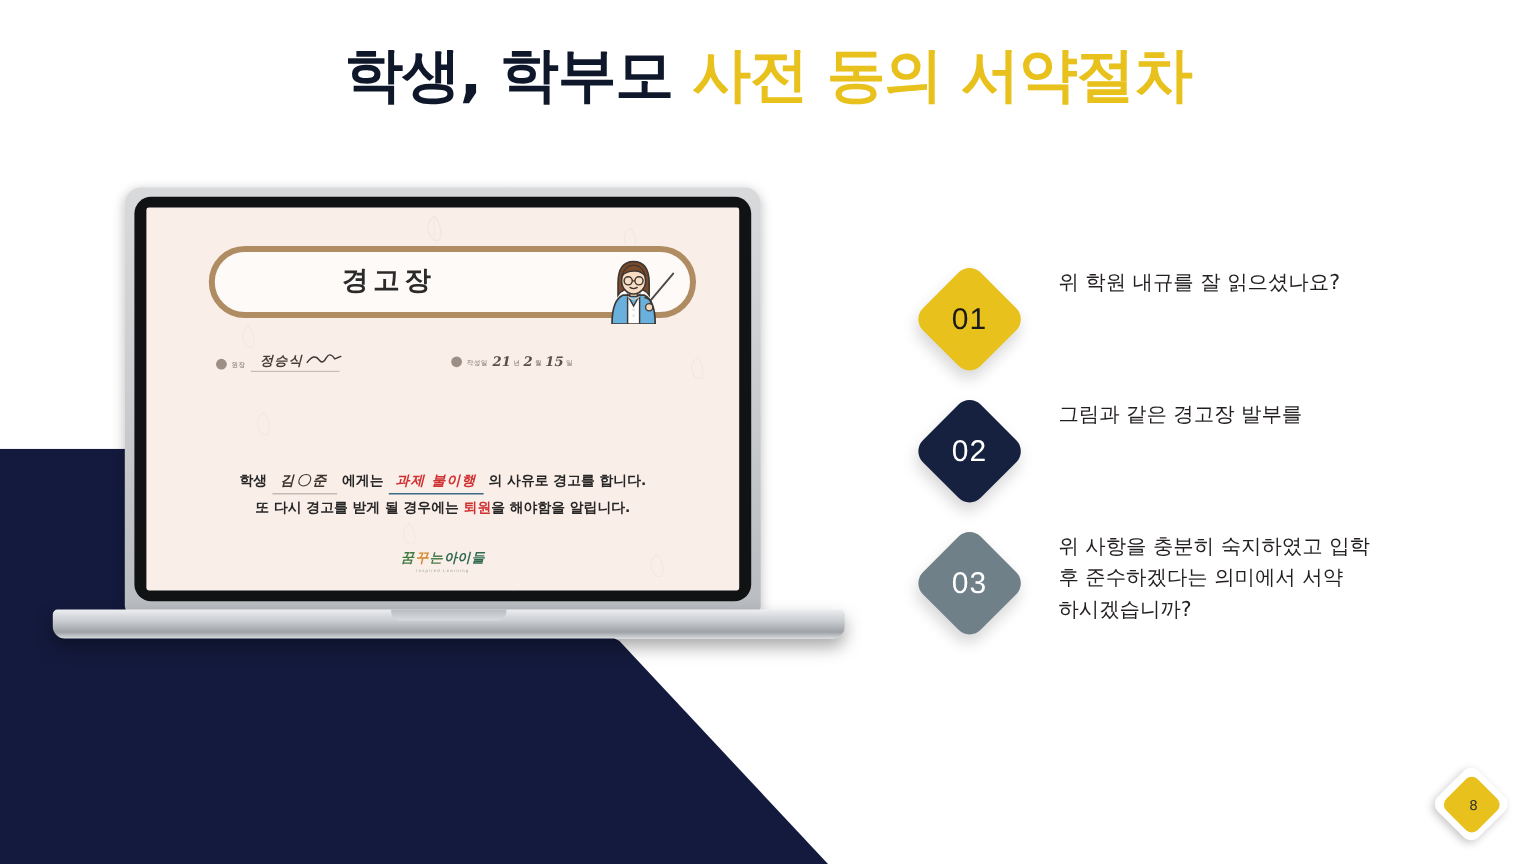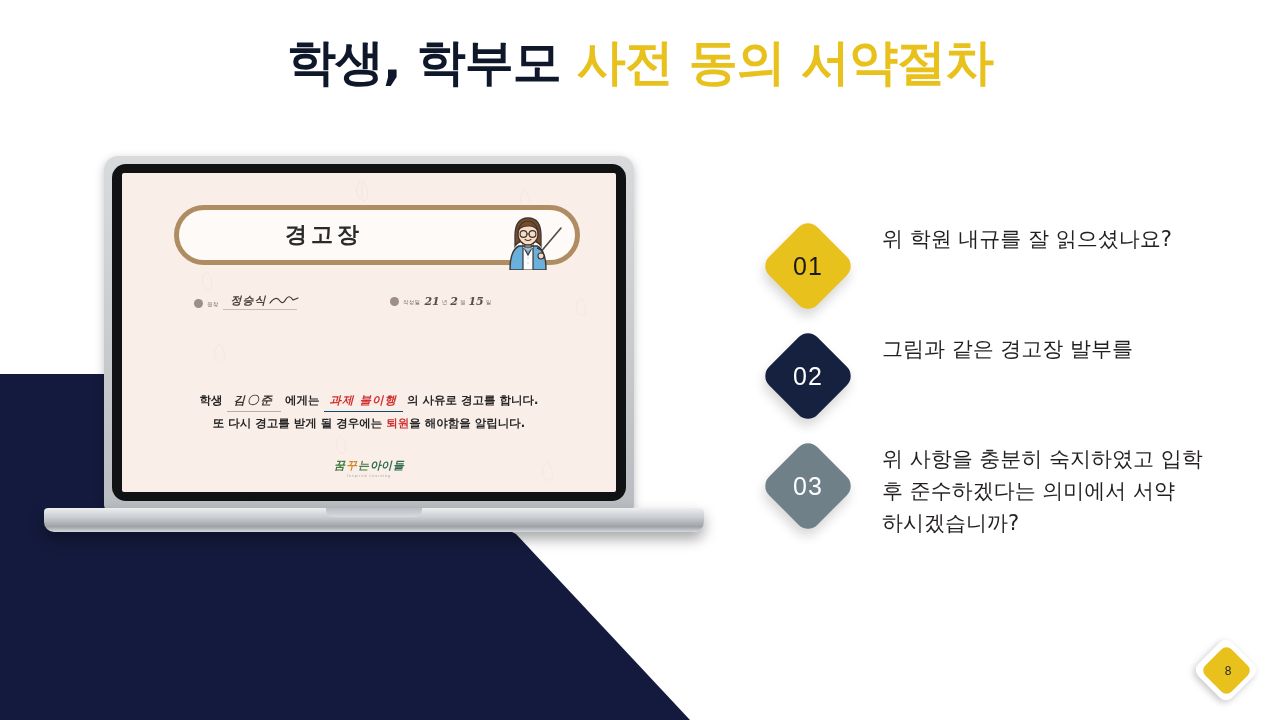--- a/index.html
+++ b/index.html
@@ -69,21 +69,21 @@
     box-sizing:border-box;
   }
   .cert-title{
     position:absolute;left:0;top:0;width:290px;height:50px;
     line-height:50px;text-align:center;
     font-size:22px;font-weight:bold;color:#2a2a2a;letter-spacing:4px;
     font-family:"DejaVu Sans","Liberation Sans",sans-serif;
   }
   .teacher{position:absolute;right:12px;top:4px;width:70px;height:56px;}
 
-  .meta-row{position:absolute;left:72px;top:122px;width:400px;height:20px;}
+  .meta-row{position:absolute;left:58px;top:122px;width:400px;height:20px;}
   .meta-item{position:absolute;display:flex;align-items:flex-end;gap:4px;}
   .meta-badge{
     width:9px;height:9px;border-radius:50%;background:#9d8e86;
     display:inline-block;margin-bottom:2px;
   }
   .meta-label{font-size:5.5px;color:#7b6f68;letter-spacing:.3px;margin-bottom:2px;}
   .meta-line{
     border-bottom:1px solid #c9bdb5;min-width:74px;height:14px;
     position:relative;
   }
@@ -148,21 +148,21 @@
     transform:rotate(45deg);
     box-shadow:4px 6px 12px rgba(0,0,0,.16);
   }
   .dia-num{
     position:absolute;left:0;top:0;width:104px;height:96px;
     display:flex;align-items:center;justify-content:center;
     font-size:25px;letter-spacing:1px;
   }
   .step-text{
     margin-left:126px;padding-top:6px;
-    font-size:21px;color:#231f20;line-height:1.52;
+    font-size:17px;color:#231f20;line-height:1.52;
     font-family:"DejaVu Sans","Liberation Sans",sans-serif;
   }
   .step-text div{white-space:nowrap;}
 
   
   .page-badge{position:absolute;right:22px;bottom:18px;width:60px;height:60px;z-index:7;}
   .pb-outer{
     position:absolute;left:4px;top:4px;width:48px;height:48px;
     background:#ffffff;border-radius:9px;transform:rotate(45deg);
     box-shadow:0 3px 7px rgba(0,0,0,.22);

